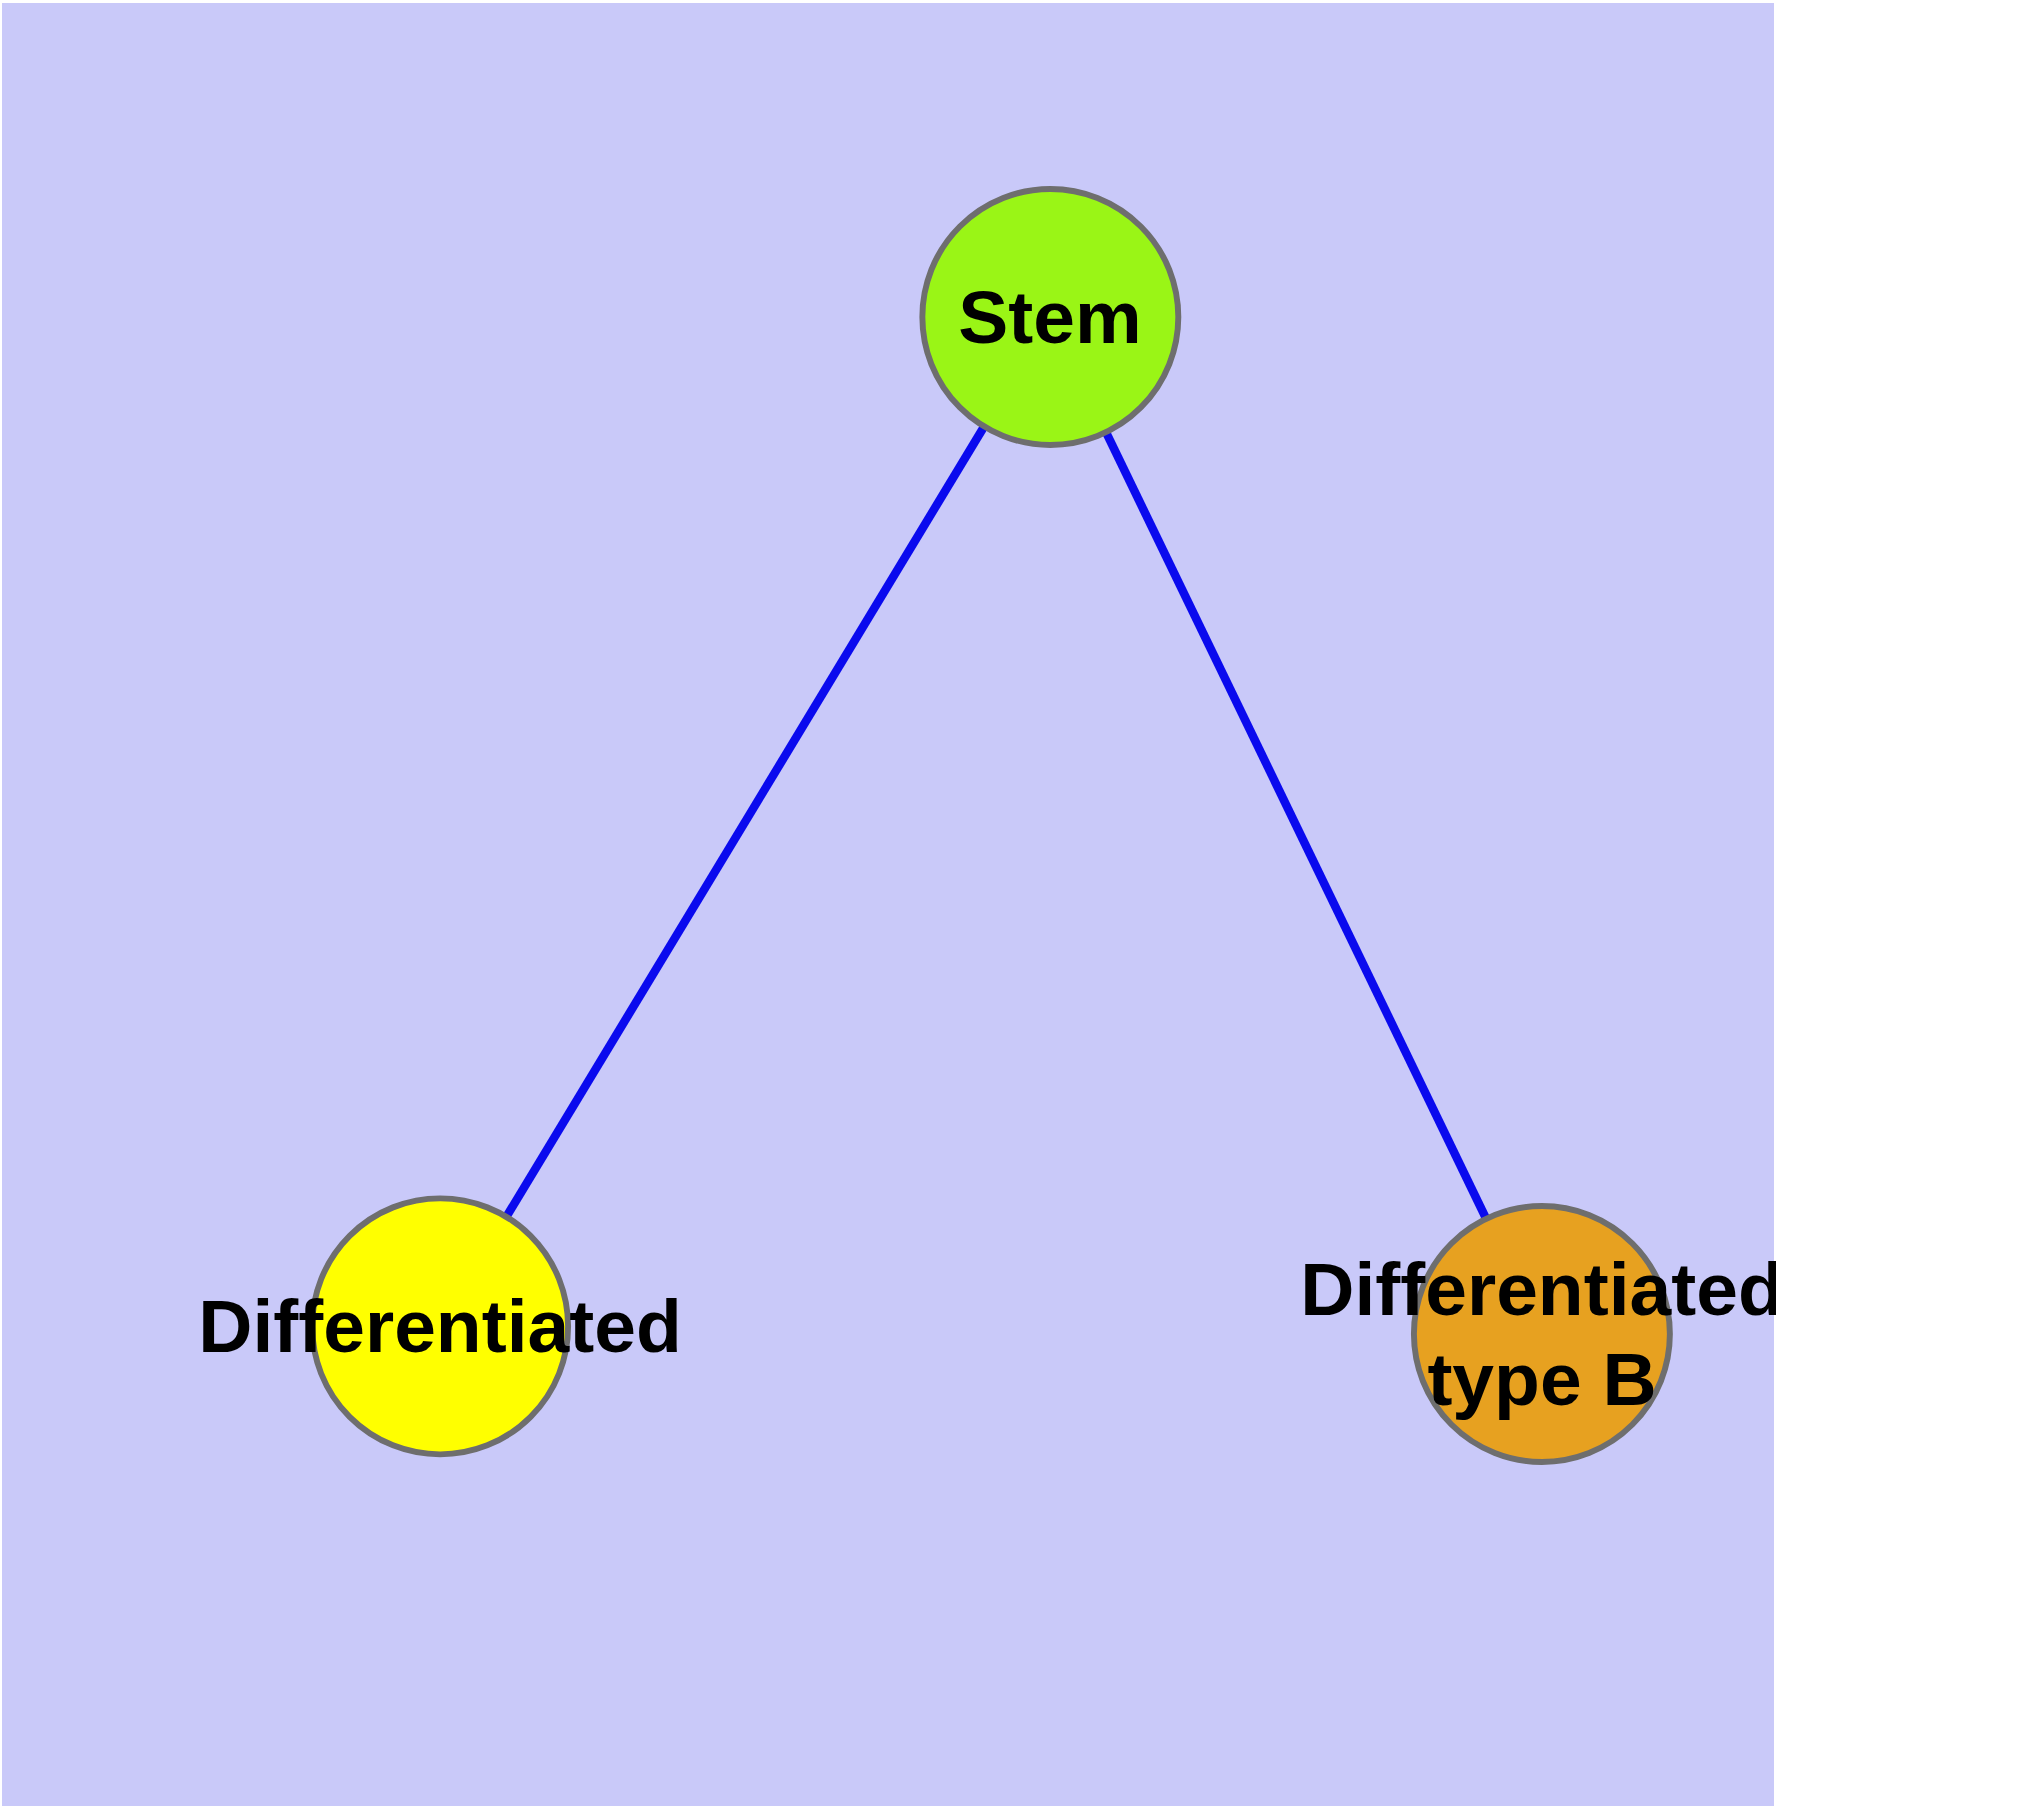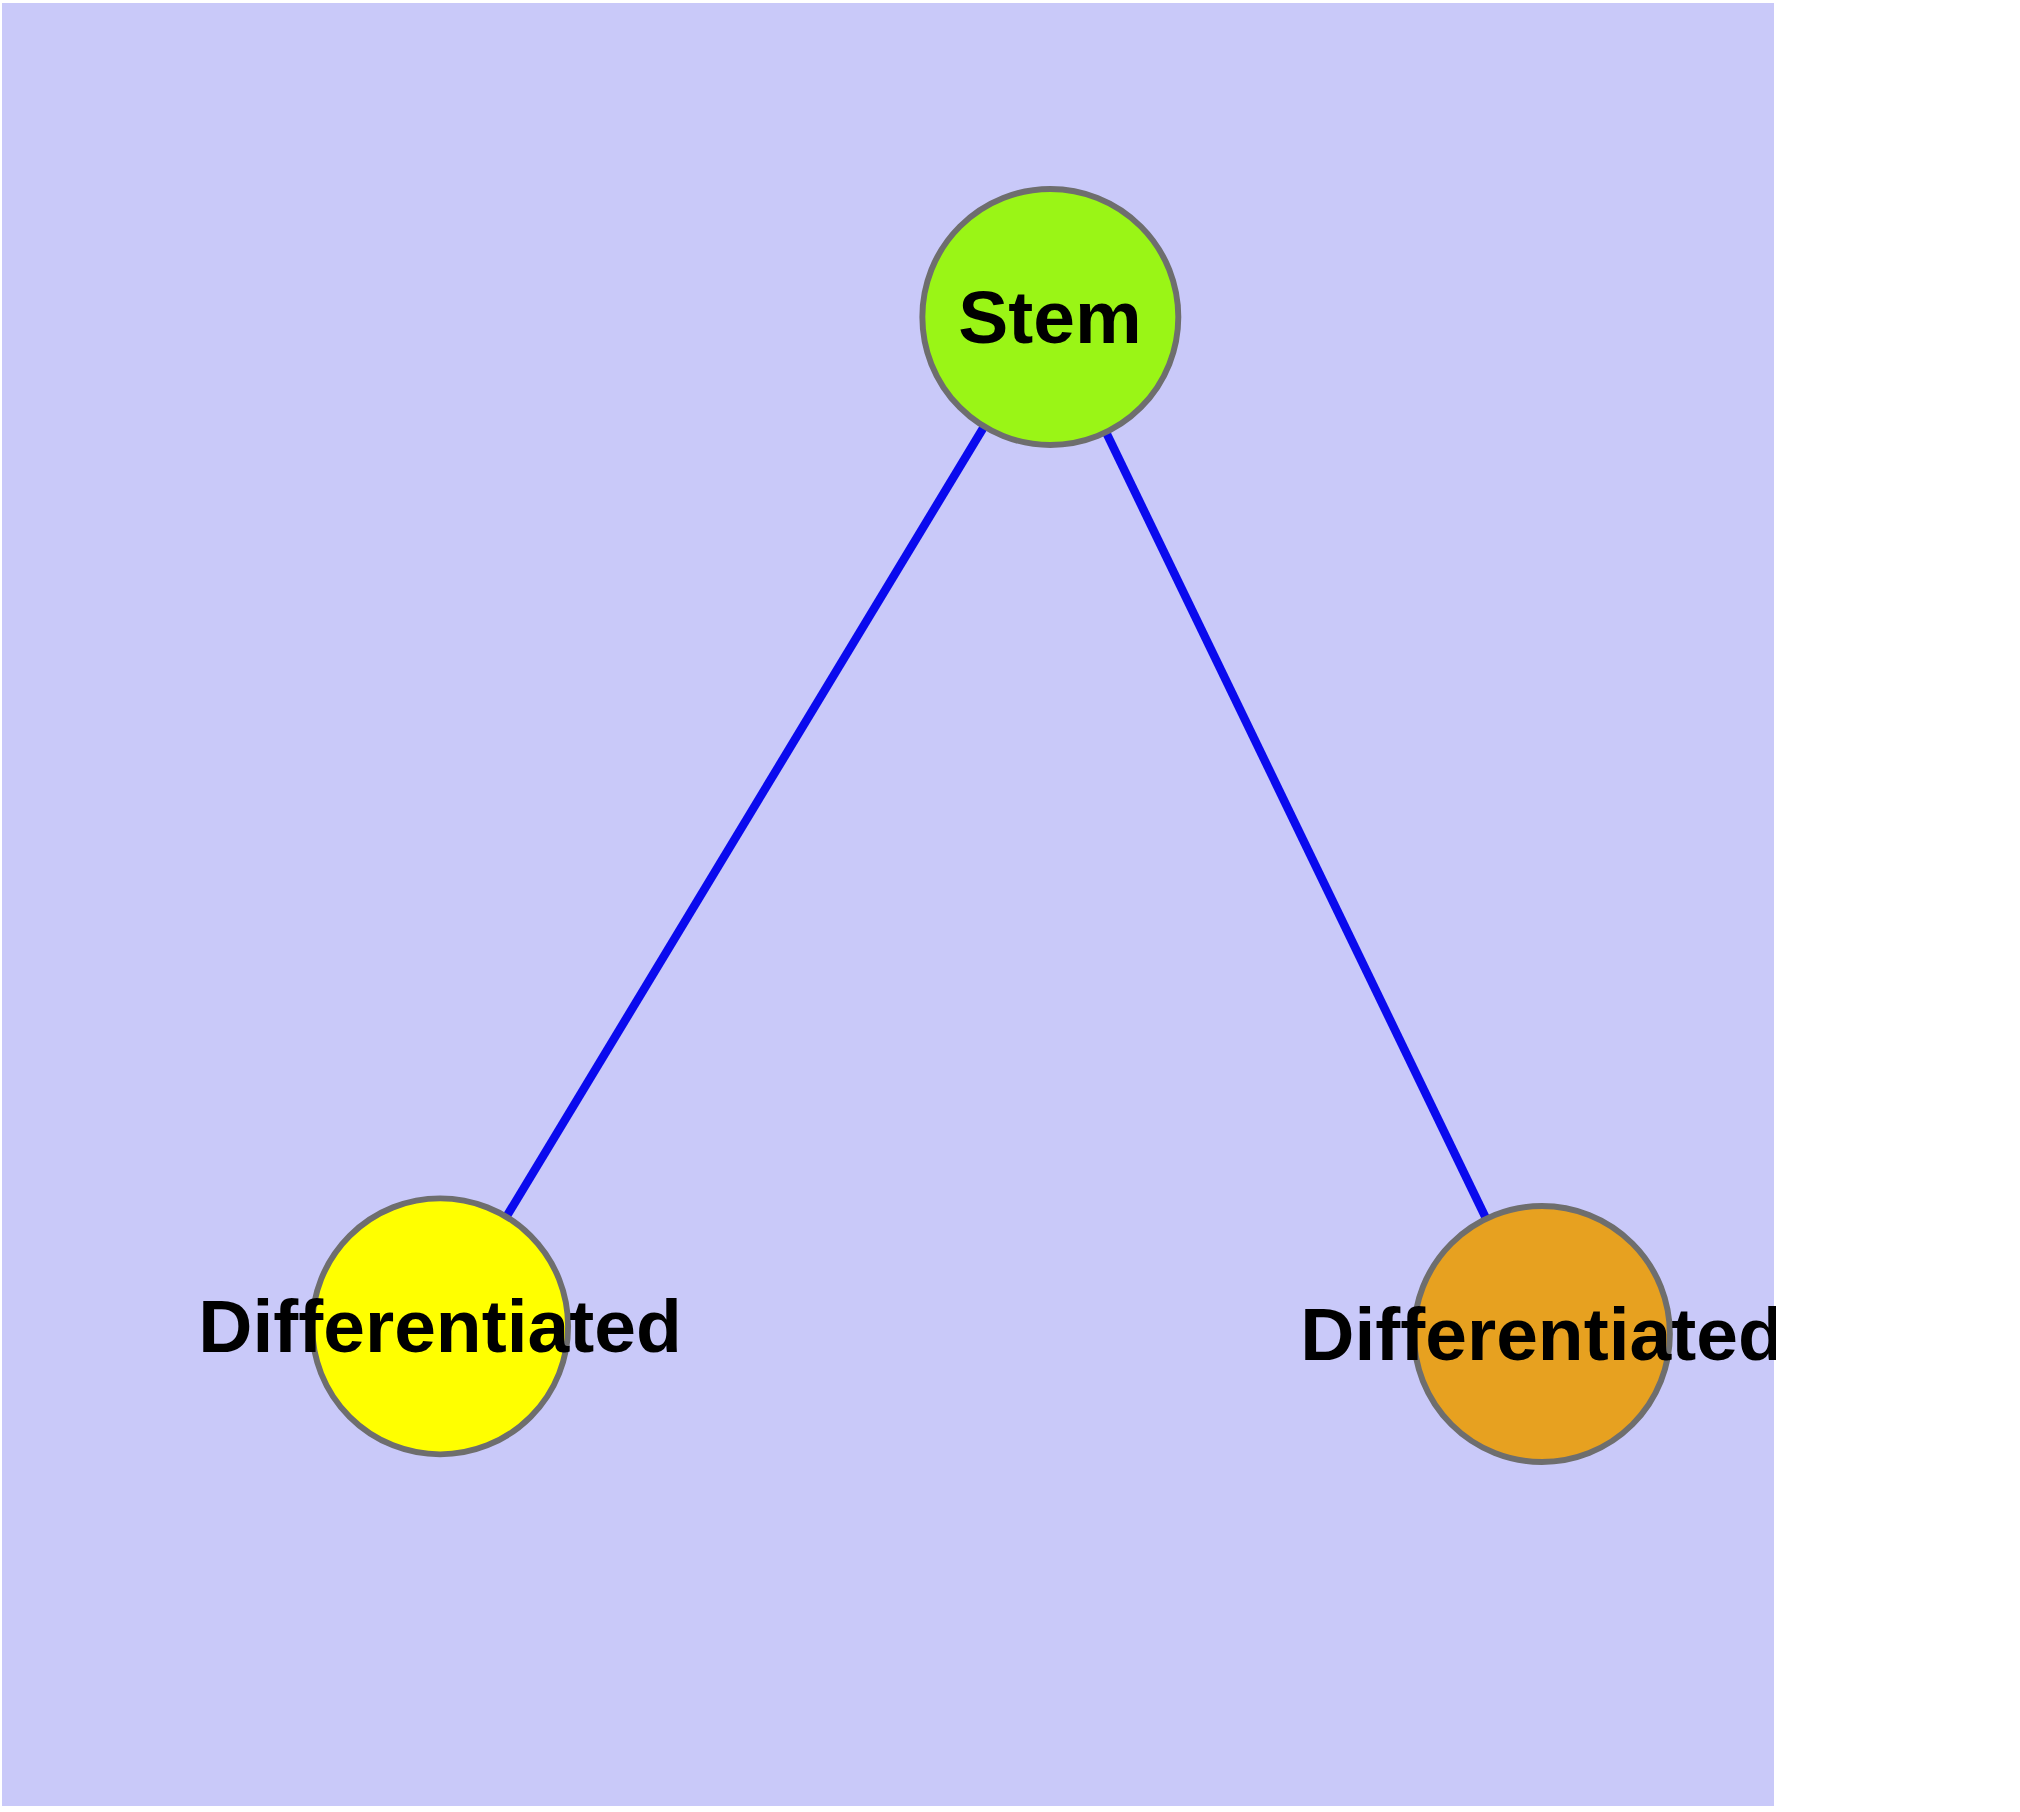--- a/index.html
+++ b/index.html
@@ -59,16 +59,17 @@
     </svg>
   <div id="labels-layer">
       <div class="node-label" style="left: 1050px; top: 317px; color: rgb(0, 0, 0);">
         <div>Stem</div>
       </div>
       <div class="node-label" style="left: 440px; top: 1326px; color: rgb(0, 0, 0);">
         <div>Differentiated</div>
       </div>
       <div class="node-label" style="left: 1542px; top: 1334px; color: rgb(0, 0, 0);">
         <div>Differentiated</div>
+        <div>type B</div>
       </div>
     </div>
 </div>
 
 
 </body></html>

